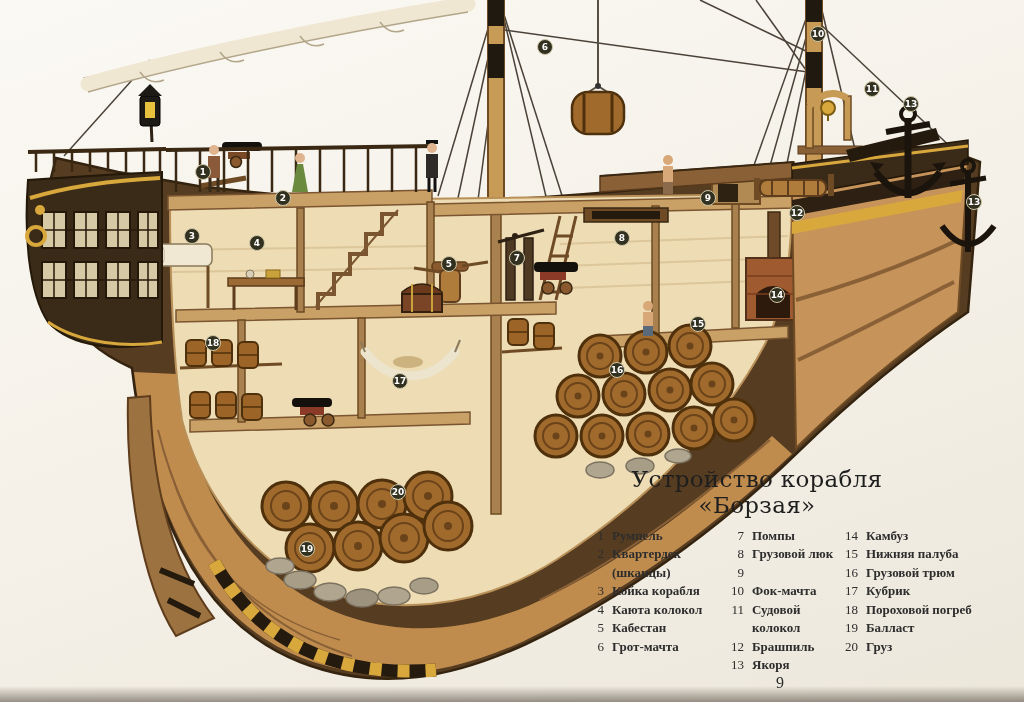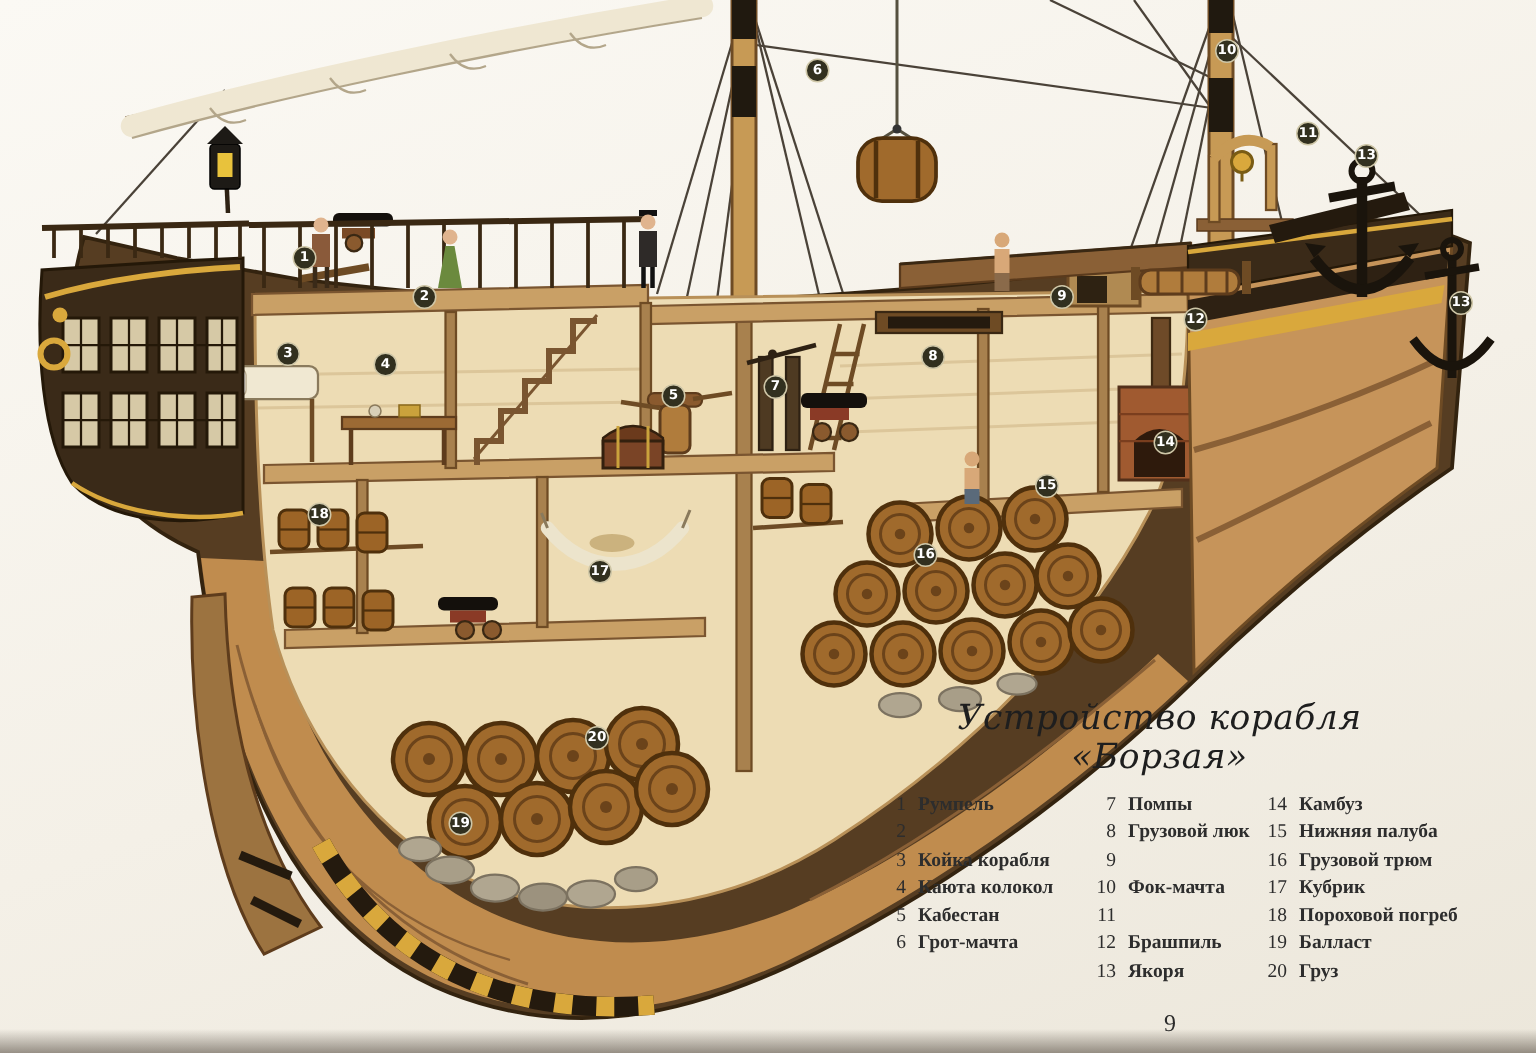--- a/index.html
+++ b/index.html
@@ -13,22 +13,22 @@
     background:linear-gradient(to bottom,rgba(60,50,40,0),rgba(60,50,40,.5));
   }
   .illustration{position:absolute;left:0;top:0;width:1024px;height:702px;}
   .marker{
     position:absolute;width:16px;height:16px;border-radius:50%;box-sizing:border-box;
     background:#32301f;border:1px solid #cfc7a8;color:#fff;z-index:6;
     display:flex;align-items:center;justify-content:center;
     font:700 9px "DejaVu Sans",sans-serif;
   }
   .title{
-    position:absolute;left:608px;top:466px;width:330px;text-align:center;z-index:5;
-    font-family:"DejaVu Serif",serif;font-style:italic;font-size:23px;color:#1e1e1e;
+    position:absolute;left:592px;top:466px;width:330px;text-align:center;z-index:5;
+    font-family:"DejaVu Serif",serif;font-size:23px;color:#1e1e1e;
     letter-spacing:.3px;
   }
   .legend{
     position:absolute;left:586px;top:527px;width:400px;z-index:5;
     display:flex;justify-content:space-between;
   }
   .lg-col{display:flex;flex-direction:column;}
   .lg-col.c1{width:138px}.lg-col.c2{width:112px}.lg-col.c3{width:146px}
   .lg-item{display:flex;font-size:13px;line-height:1.42;color:#2d2d2d;}
   .lg-num{flex:0 0 18px;text-align:right;padding-right:8px;}
@@ -439,20 +439,21 @@
   <div class="title">Устройство корабля «Борзая»</div>
 
   <div class="legend">
     <div class="lg-col c1">
       <div class="lg-item">
         <span class="lg-num">1</span>
         <span class="lg-label">Румпель</span>
       </div>
       <div class="lg-item">
         <span class="lg-num">2</span>
+        <span class="lg-label">Квартердек (шканцы)</span>
       </div>
       <div class="lg-item">
         <span class="lg-num">3</span>
         <span class="lg-label">Койка корабля</span>
       </div>
       <div class="lg-item">
         <span class="lg-num">4</span>
         <span class="lg-label">Каюта колокол</span>
       </div>
       <div class="lg-item">
@@ -475,20 +476,21 @@
       </div>
       <div class="lg-item">
         <span class="lg-num">9</span>
       </div>
       <div class="lg-item">
         <span class="lg-num">10</span>
         <span class="lg-label">Фок-мачта</span>
       </div>
       <div class="lg-item">
         <span class="lg-num">11</span>
+        <span class="lg-label">Судовой колокол</span>
       </div>
       <div class="lg-item">
         <span class="lg-num">12</span>
         <span class="lg-label">Брашпиль</span>
       </div>
       <div class="lg-item">
         <span class="lg-num">13</span>
         <span class="lg-label">Якоря</span>
       </div>
     </div>

